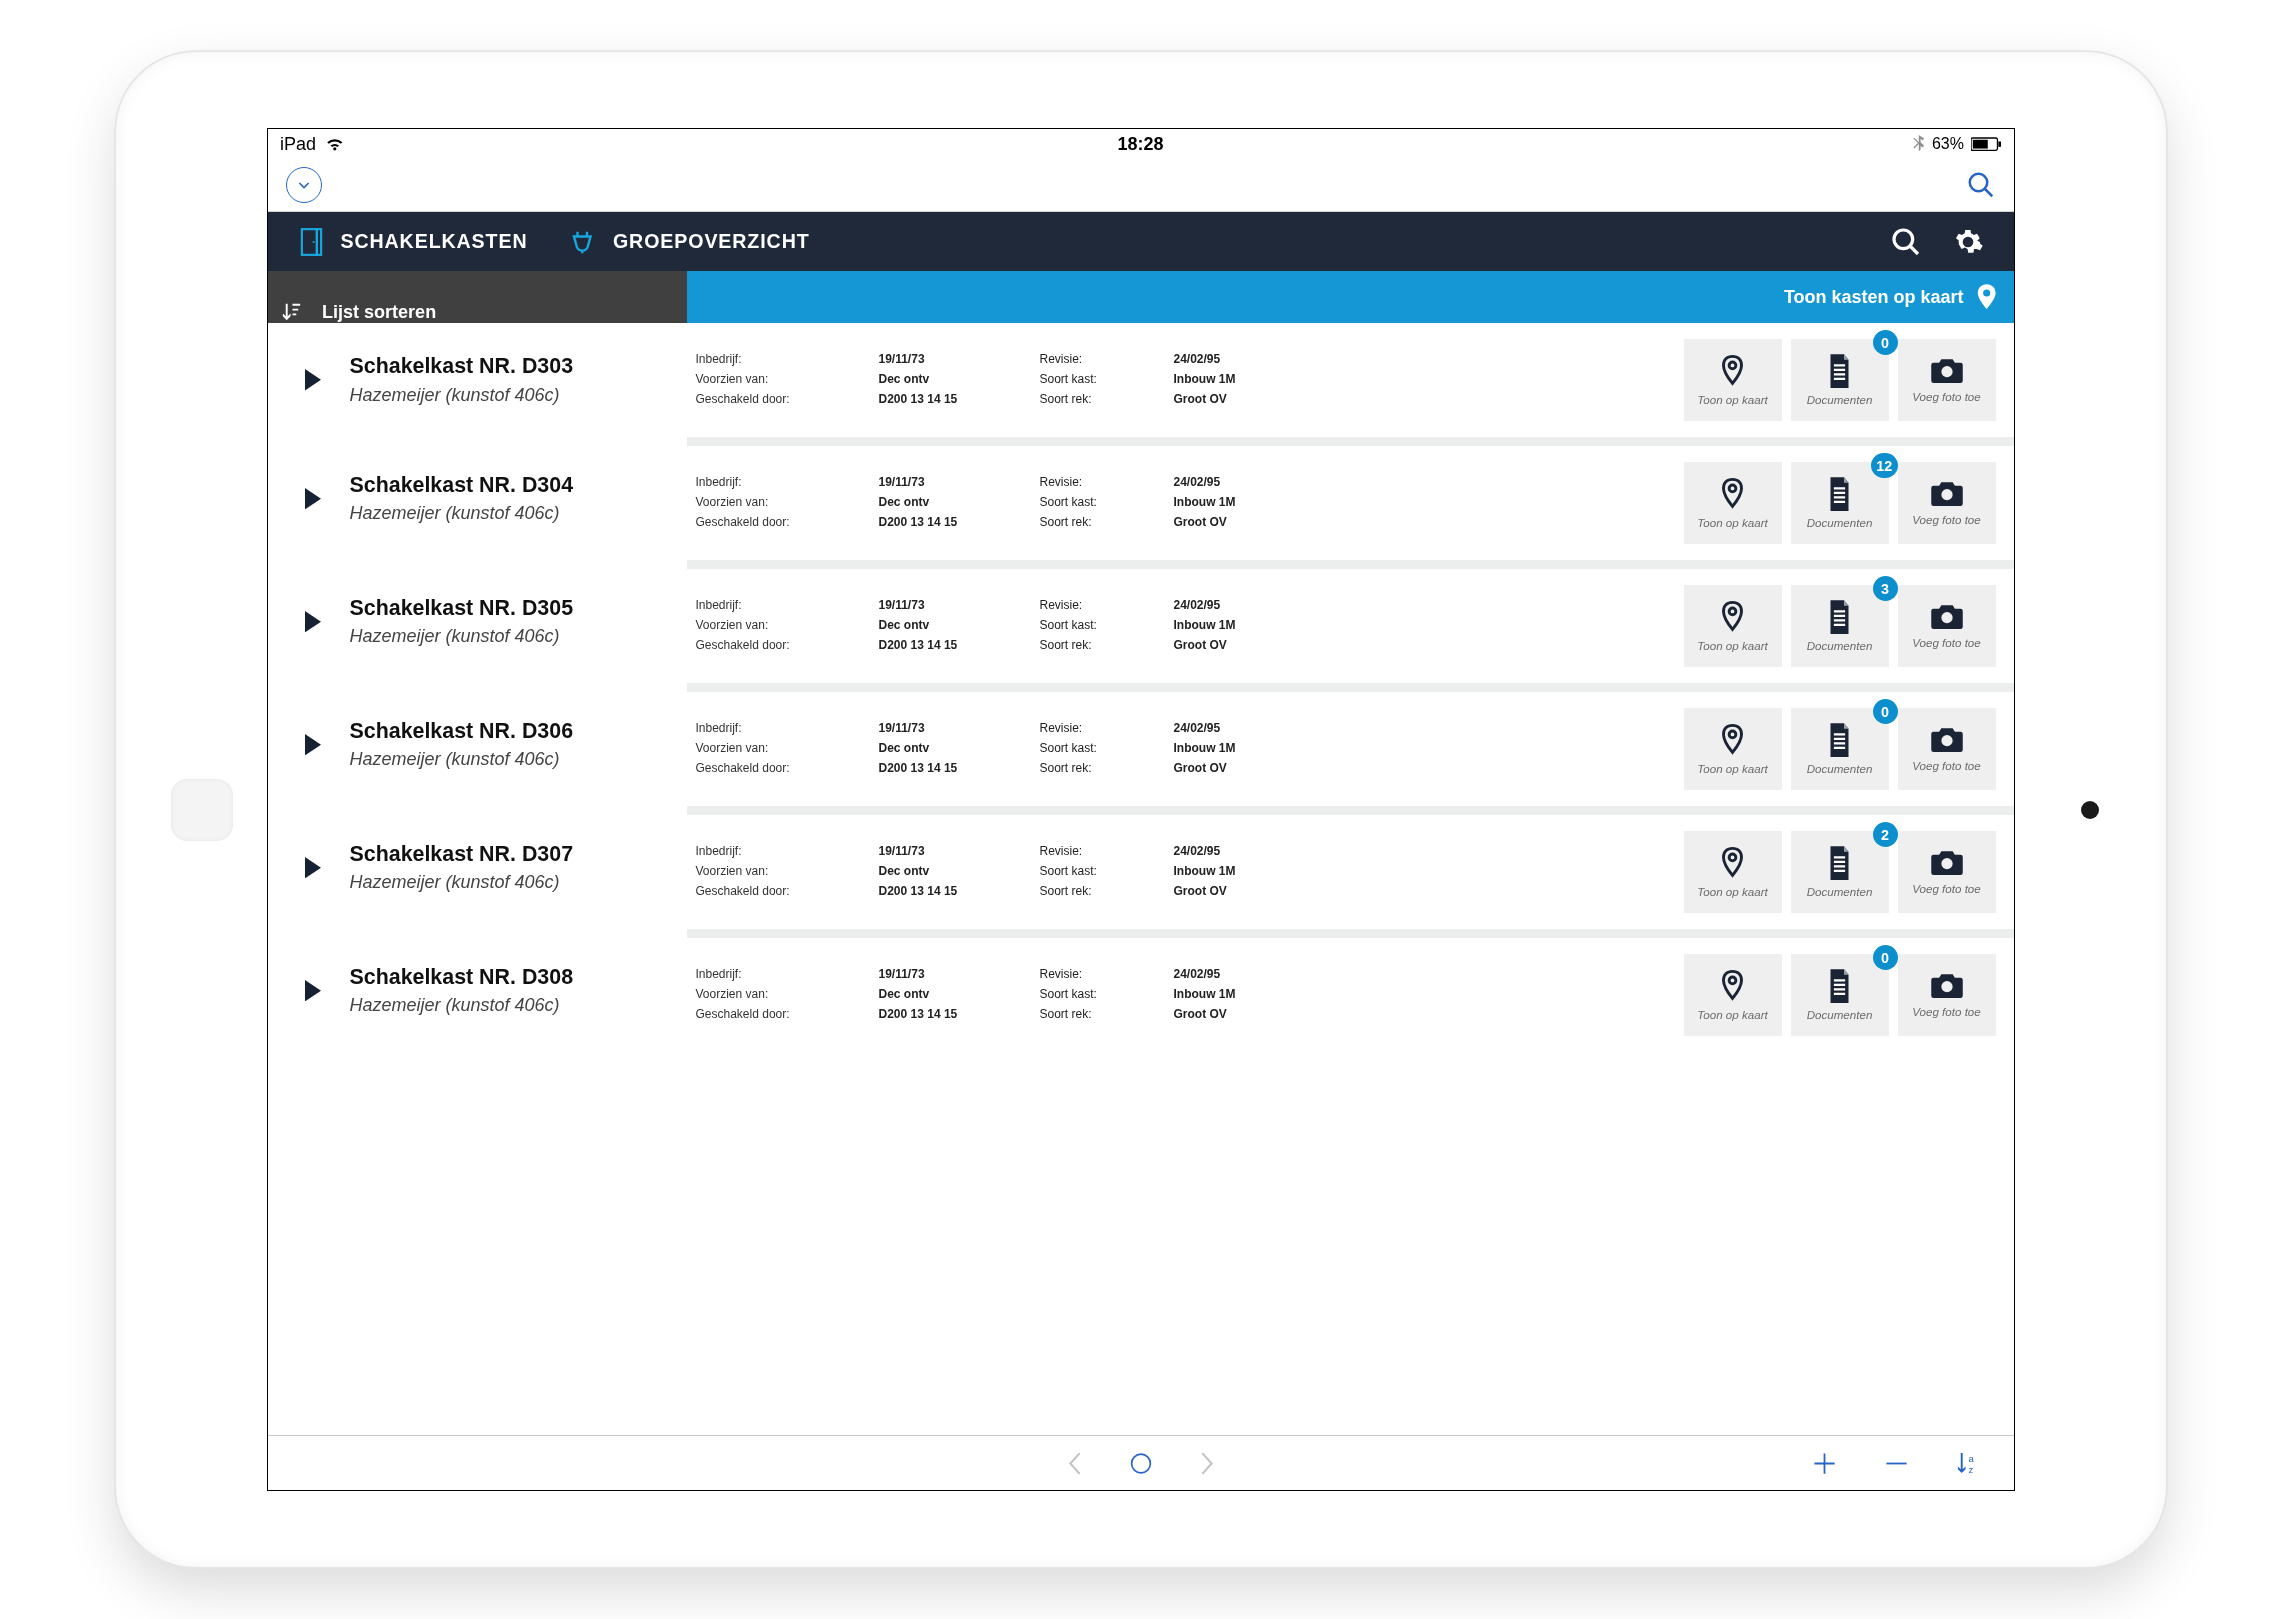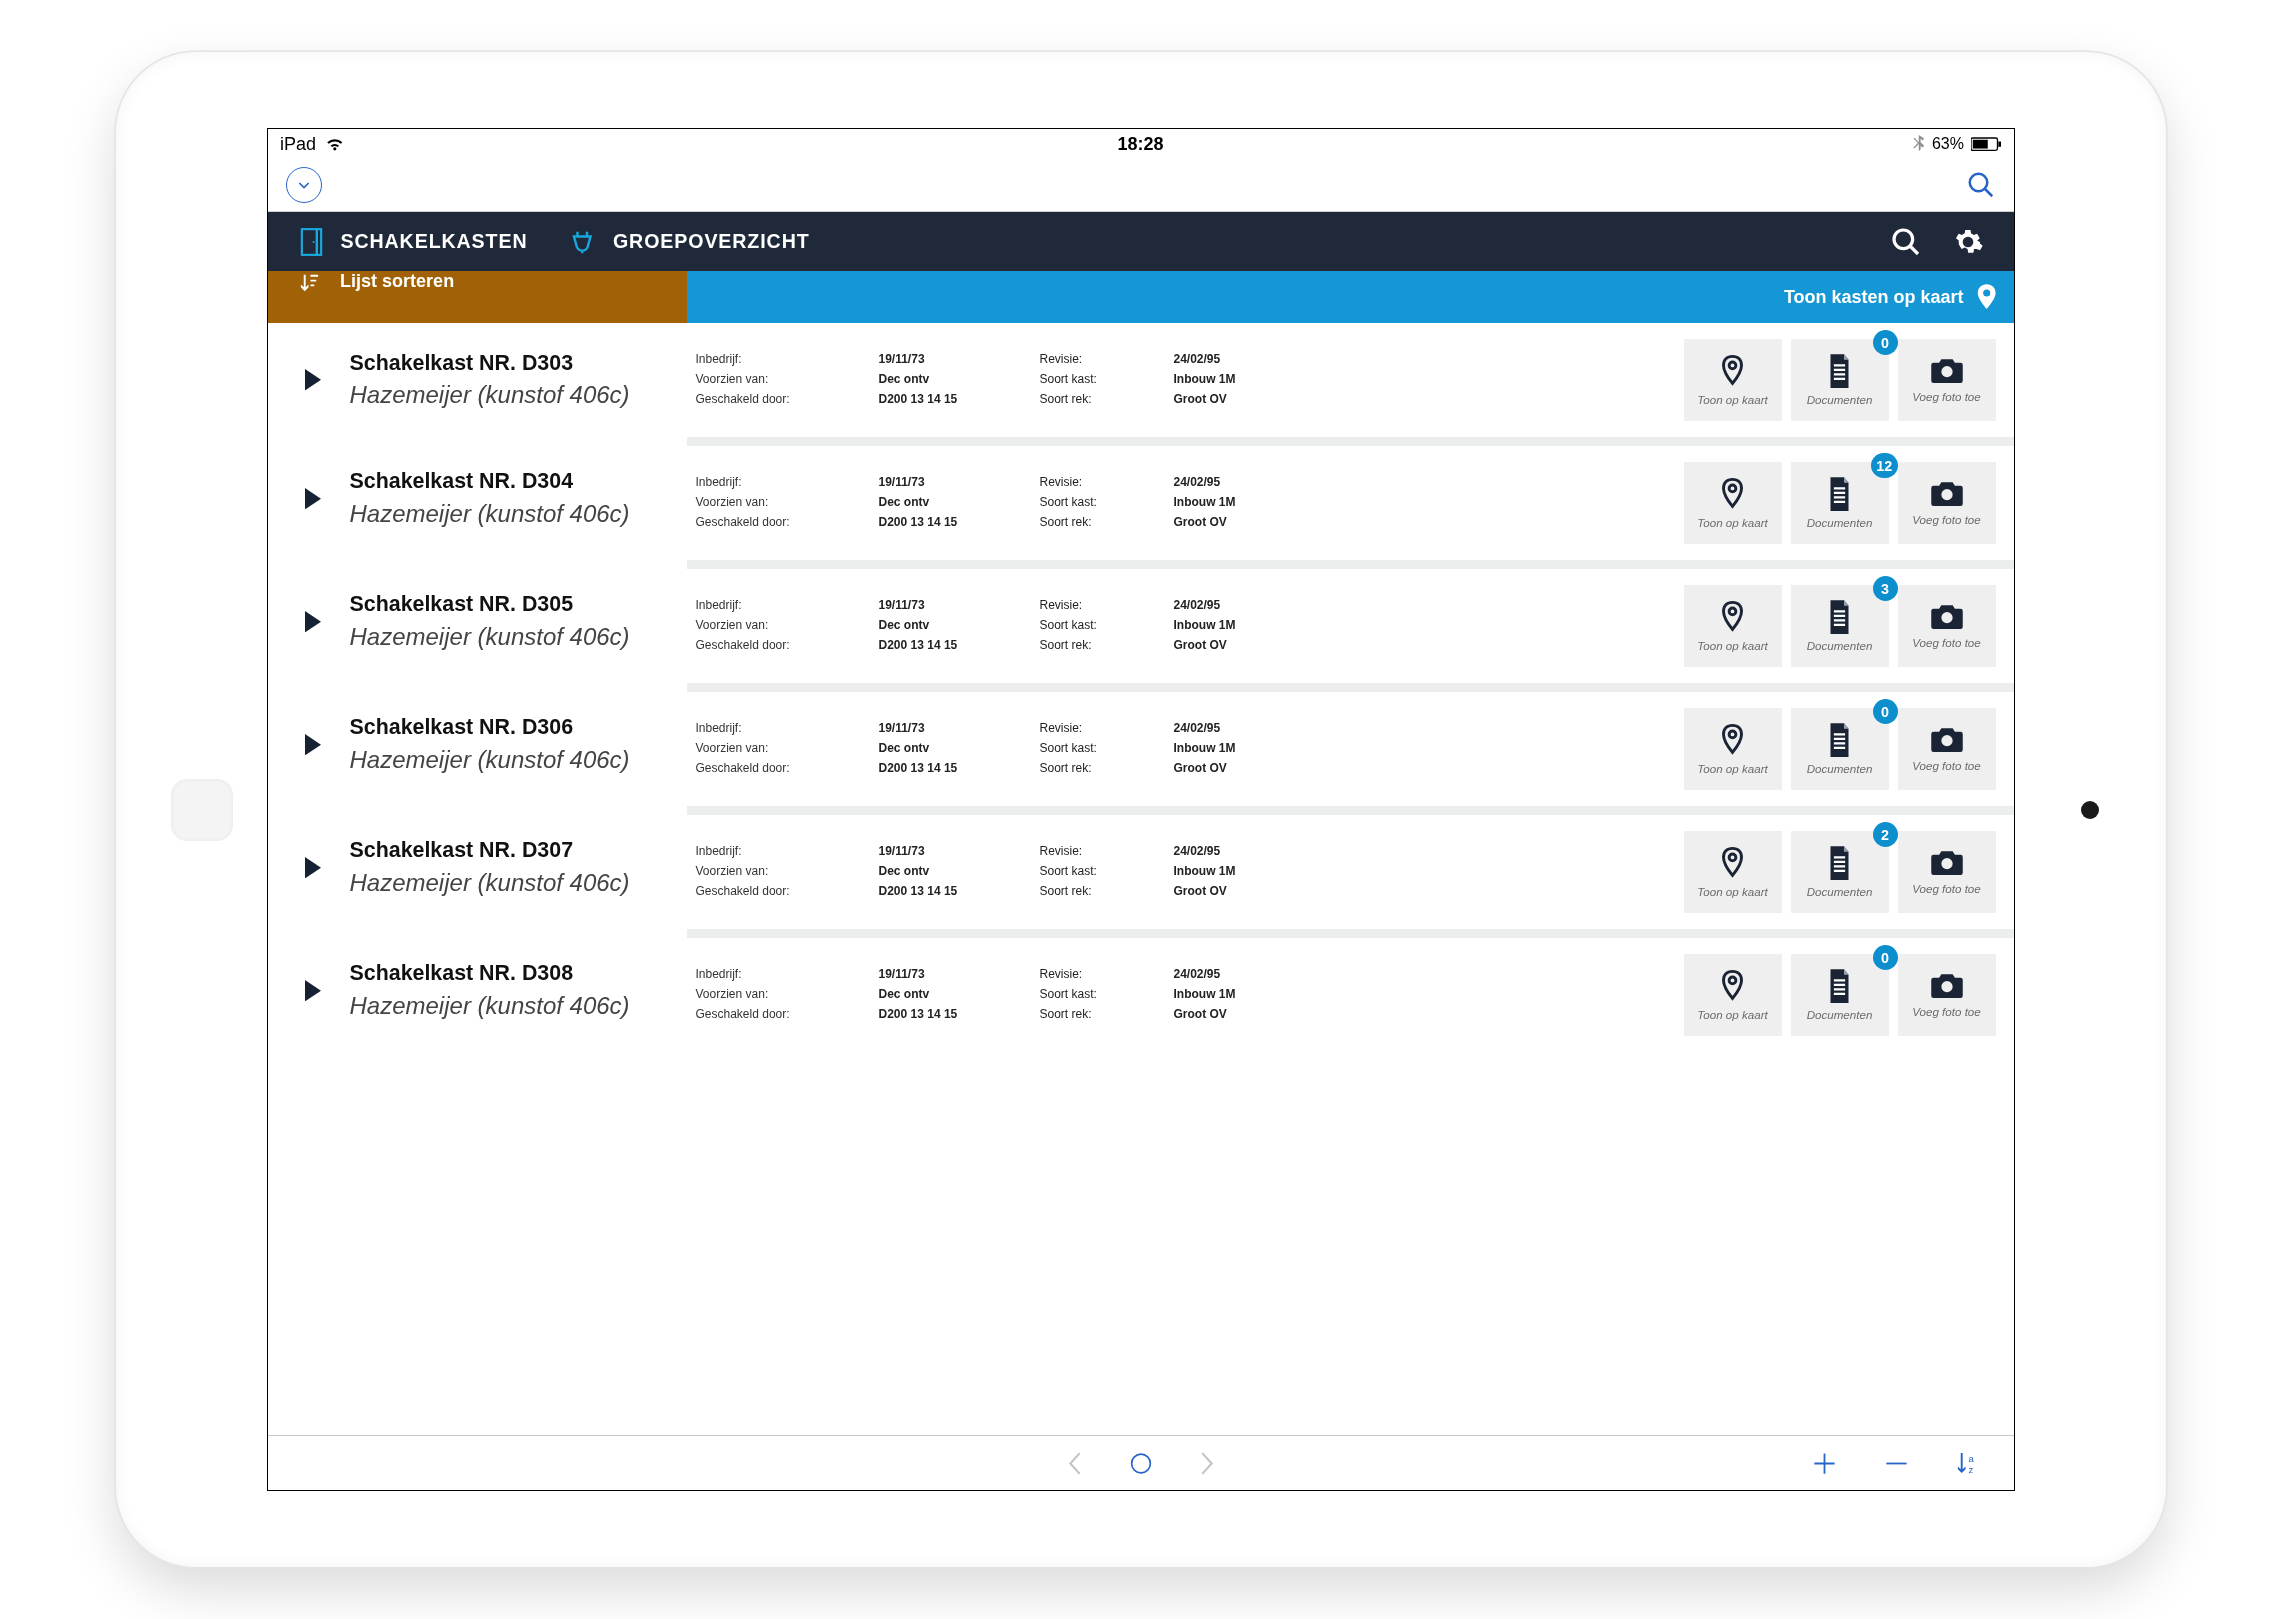--- a/index.html
+++ b/index.html
@@ -106,41 +106,41 @@
 
   .sub-header {
     height: 52px;
     background: #1497d4;
     display:flex;
     align-items:center;
     color:#fff;
     font-weight:700;
     font-size:18px;
   }
-  .sub-left  { width:419px; display:flex; align-items:flex-start; gap:19.6px; padding-left:30px; background:#a16207; height:100%;}
+  .sub-left  { width:419px; display:flex; align-items:flex-end; gap:19.6px; padding-left:12px; background:#404040; height:100%;}
   .sub-right { margin-left:auto; display:flex; align-items:center; gap:12.5px; padding-right:16px; font-weight:700;}
 
   
   .row-list { flex:1; overflow-y:auto; background:#fff;}
   .row {
     display:flex;
     align-items:stretch;
     border-bottom: 0 solid transparent;
   }
   .row + .row .row-body { border-top:9px solid #eceded; }
   .row-head {
     width: 419px;
     display:flex;
     align-items:center;
     gap:28px;
     padding: 21.4px 27px 21.4px 36px;
   }
   .row-head .tri { color:#172134; }
   .row-title { font-size:21.4px; font-weight:700; color:#111;}
-  .row-sub   { font-size:24px; font-style:italic; color:#444; margin-top:5.3px;}
+  .row-sub   { font-size:18px; font-style:italic; color:#444; margin-top:5.3px;}
 
   .row-body {
     flex:1;
     display:flex;
     align-items:center;
     padding: 16px 18px 16px 9px;
     gap: 27px;
   }
   .kv-col { font-size:12px; line-height:1.65; color:#222; }
   .kv-col.labels  { width:156px; color:#333;}

